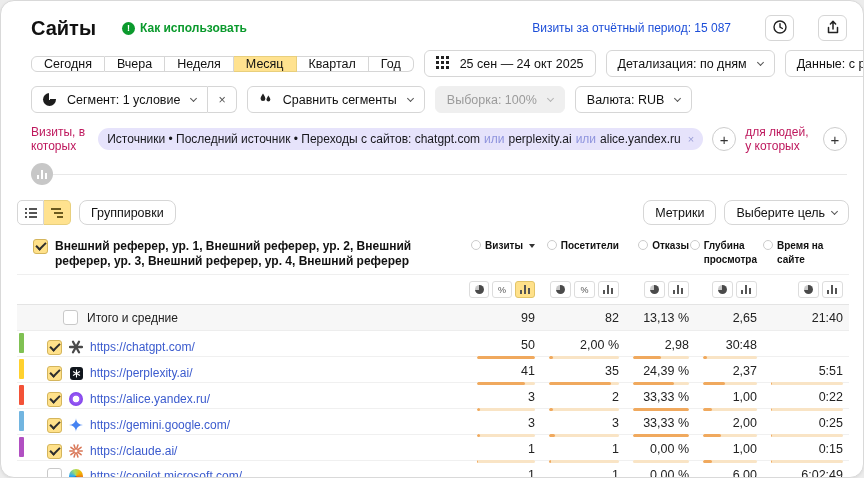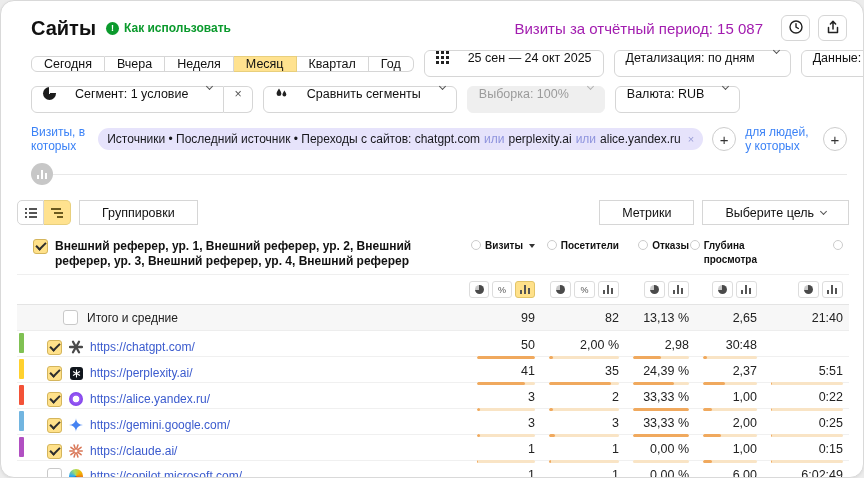--- a/index.html
+++ b/index.html
@@ -11,53 +11,53 @@
   .card {
     position: relative;
     width: 864px; height: 478px;
     background: #fff;
     border: 1px solid #d9d9d9;
     border-radius: 14px;
     overflow: hidden;
     box-shadow: 0 1px 3px rgba(0,0,0,.07);
   }
   
-  .hdr { display: flex; align-items: center; margin: 14px 16px 0 30px; }
+  .hdr { display: flex; align-items: center; margin: 14px 16px 0 30px; gap: 16px; }
   .title { font-size: 20px; font-weight: bold; }
   .help { display: inline-flex; align-items: center; gap: 5px; margin-left: 10px; cursor: pointer; }
   .help-badge { width: 13px; height: 13px; border-radius: 50%; background: #0b9a2d; color: #fff;
     font-size: 9px; font-weight: bold; display: flex; align-items: center; justify-content: center; }
   .help-text { color: #0b9a2d; font-size: 12px; font-weight: bold; }
   .spacer { flex: 1; }
-  .visits-summary { color: #a21caf; font-size: 15px; margin-right: 10px; }
+  .visits-summary { color: #1d4ed8; font-size: 12px; margin-right: 10px; }
   .iconbtn { width: 29px; height: 26px; border: 1px solid #d6d6d6; border-radius: 6px; background: #fff;
     display: flex; align-items: center; justify-content: center; margin-left: 8px; cursor: pointer; }
   
   .trow1, .trow2 { display: flex; align-items: center; margin: 9px 16px 0 30px; gap: 10px; }
   .seg-group { display: flex; }
   .pbtn { height: 16px; padding: 0 12px; border: 1px solid #d6d6d6; border-left-width: 0;
     background: #fff; font-size: 12.5px; cursor: pointer; font-family: inherit; color: #111; }
   .pbtn:first-child { border-left-width: 1px; border-radius: 6px 0 0 6px; }
   .pbtn:last-child { border-radius: 0 6px 6px 0; }
   .pbtn.active { background: #ffe28f; border-color: #e8cf7d; }
-  .btn { height: 27px; display: inline-flex; gap: 19px; padding: 0 11px;
+  .btn { height: 27px; display: inline-flex; align-items: center; gap: 11px; padding: 0 11px;
     border: 1px solid #d6d6d6; border-radius: 6px; background: #fff; font-size: 12.5px;
     color: #111; cursor: pointer; font-family: inherit; white-space: nowrap; }
   .chev { width: 5px; height: 5px; border-right: 1.5px solid #555; border-bottom: 1.5px solid #555;
     transform: rotate(45deg); margin-top: -3px; flex: none; }
   .btn.disabled { background: #efefef; border-color: #efefef; color: #9b9b9b; cursor: default; }
   .btn.disabled .chev { border-color: #b3b3b3; }
   .joined { display: flex; }
   .joined .btn:first-child { border-radius: 6px 0 0 6px; }
   .joined .btn:last-child { border-radius: 0 6px 6px 0; border-left: 0; padding: 0 10px; color: #555; }
   .pie-ico { width: 13px; height: 13px; border-radius: 50%;
     background: conic-gradient(from 0deg, #fff 0 25%, #1c1c1c 25% 100%); flex: none; }
   
   .frow { display: flex; align-items: center; margin: 12px 16px 0 30px; gap: 9px; font-size: 12px; }
-  .muted { color: #3b82f6; }
+  .muted { color: #be185d; }
   .chip { display: inline-flex; align-items: center; background: #e6e3fb; border-radius: 11px;
     height: 22px; padding: 0 9px; font-size: 12px; color: #17171c; cursor: pointer; white-space: nowrap; }
   .chip-seg { font-weight: normal; }
   .chip-or { color: #8e93dd; margin: 0 4px; }
   .chip-x { color: #9a9ed6; margin-left: 7px; font-size: 11px; cursor: pointer; }
   .plus { width: 24px; height: 24px; border: 1px solid #cdcdcd; border-radius: 50%; background: #fff;
     font-size: 15px; color: #333; display: flex; align-items: center; justify-content: center;
     cursor: pointer; flex: none; font-family: inherit; }
   
   .stub { display: flex; align-items: center; margin: 10px 16px 0 30px; }
@@ -72,22 +72,22 @@
   .vt:last-child { border-radius: 0 5px 5px 0; border-left: 0; }
   .vt.active { background: #ffe28f; border-color: #e8cf7d; }
   .ico-list { width: 12px; height: 10px; background:
     linear-gradient(#555,#555) 0 0/2px 2px no-repeat, linear-gradient(#555,#555) 4px 0/8px 2px no-repeat,
     linear-gradient(#555,#555) 0 4px/2px 2px no-repeat, linear-gradient(#555,#555) 4px 4px/8px 2px no-repeat,
     linear-gradient(#555,#555) 0 8px/2px 2px no-repeat, linear-gradient(#555,#555) 4px 8px/8px 2px no-repeat; }
   .ico-tree { width: 12px; height: 10px; background:
     linear-gradient(#6b5a1e,#6b5a1e) 0 0/10px 2px no-repeat,
     linear-gradient(#6b5a1e,#6b5a1e) 3px 4px/9px 2px no-repeat,
     linear-gradient(#6b5a1e,#6b5a1e) 6px 8px/6px 2px no-repeat; }
-  .smallbtn { height: 25px; display: inline-flex; align-items: center; gap: 7px; padding: 0 22px;
-    border: 1px solid #d6d6d6; border-radius: 0; background: #fff; font-size: 12.5px;
+  .smallbtn { height: 25px; display: inline-flex; align-items: center; gap: 7px; padding: 0 11px;
+    border: 1px solid #d6d6d6; border-radius: 8px; background: #fff; font-size: 12.5px;
     cursor: pointer; font-family: inherit; color: #111; }
   .ml8 { margin-left: 8px; }
   
   .table { margin: 8px 14px 0 16px; }
   .tg { display: grid; grid-template-columns: 1fr 72px 84px 70px 68px 86px; }
   .thead { padding: 6px 0 5px; border-bottom: 1px solid #efefef; }
   .dimhead { display: flex; gap: 7px; padding-left: 16px; padding-right: 10px;
     font-weight: bold; font-size: 12px; line-height: 15px; align-items: flex-start; }
   .hcell { display: flex; justify-content: flex-end; align-items: flex-start; gap: 4px;
     font-weight: bold; font-size: 10px; line-height: 14px; padding-right: 6px; cursor: pointer; }
@@ -282,20 +282,21 @@
         <div class="hcell">
           <span class="circ"></span>
           <span>Отказы</span>
         </div>
         <div class="hcell">
           <span class="circ"></span>
           <span>Глубина просмотра</span>
         </div>
         <div class="hcell">
           <span class="circ"></span>
+          <span>Время на сайте</span>
         </div>
       </div>
     <div class="tg togglerow" id="togglerow">
       <div></div>
     <div class="tcell">
           <button class="tgl">
             <span class="ico-pie"></span>
           </button>
           <button class="tgl">%</button>
           <button class="tgl active">

